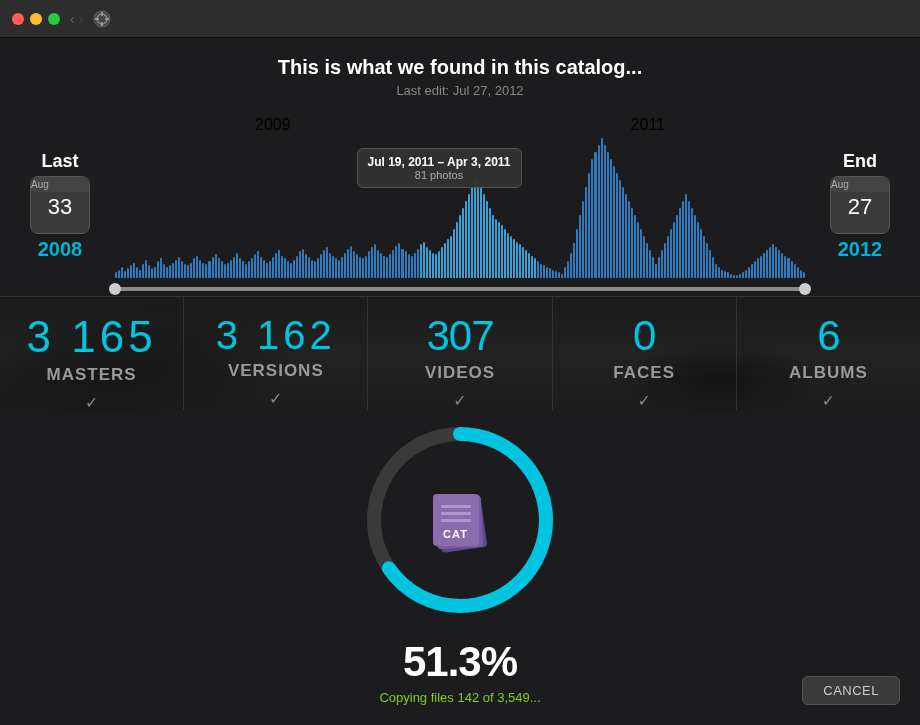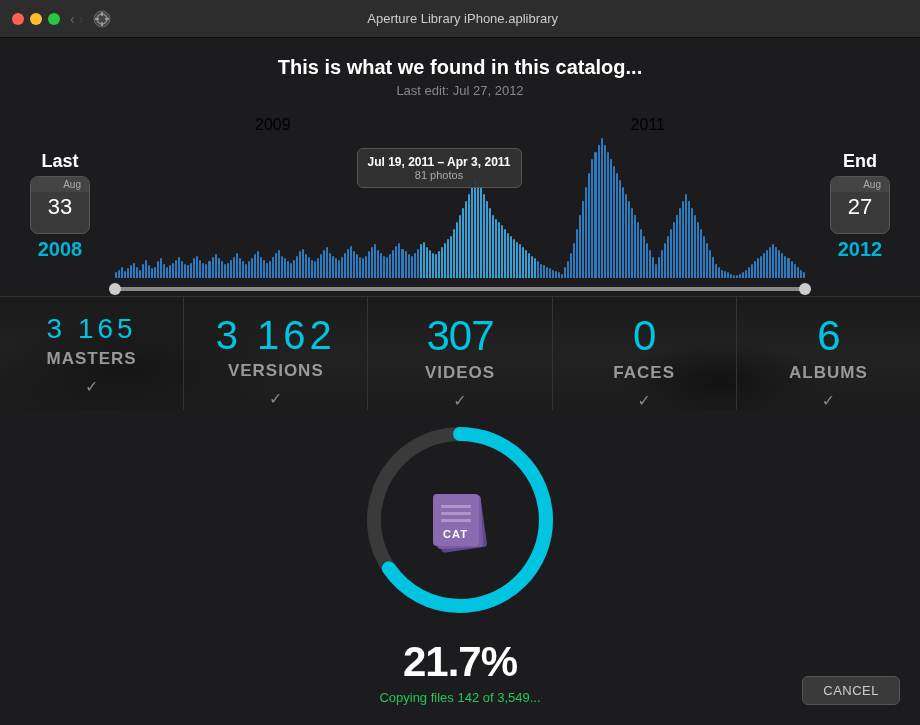--- a/index.html
+++ b/index.html
@@ -123,24 +123,24 @@
       border: 1px solid #555;
       overflow: hidden;
       display: flex;
       flex-direction: column;
       align-items: center;
     }
 
     .cal-top {
       background: #444;
       width: 100%;
-      text-align: right;
+      text-align: left;
       font-size: 10px;
       color: #aaa;
-      padding: 2px 8px;
+      padding: 2px 0;
       font-weight: 500;
     }
 
     .cal-day {
       color: #fff;
       font-size: 22px;
       font-weight: 300;
       line-height: 1.2;
       margin-top: 2px;
     }
@@ -392,21 +392,21 @@
     }
 
     .progress-percent {
       color: #ffffff;
       font-size: 42px;
       font-weight: 700;
       letter-spacing: -1px;
     }
 
     .progress-text {
-      color: #22c55e;
+      color: #84cc16;
       font-size: 13px;
       margin-top: 4px;
     }
 
     
     .cancel-button {
       position: absolute;
       bottom: 20px;
       right: 20px;
       background: #3a3a3a;
@@ -462,21 +462,20 @@
   </div>
 
   <svg class="title-bar-icon" viewBox="0 0 18 18">
     <circle cx="9" cy="9" r="8" fill="#444" stroke="#666" stroke-width="1"></circle>
     <circle cx="9" cy="9" r="5" fill="none" stroke="#888" stroke-width="1.5"></circle>
     <line x1="9" y1="2" x2="9" y2="6" stroke="#aaa" stroke-width="1.5"></line>
     <line x1="9" y1="12" x2="9" y2="16" stroke="#aaa" stroke-width="1.5"></line>
     <line x1="2" y1="9" x2="6" y2="9" stroke="#aaa" stroke-width="1.5"></line>
     <line x1="12" y1="9" x2="16" y2="9" stroke="#aaa" stroke-width="1.5"></line>
   </svg>
-  <span class="title-bar-text">Aperture Library iPhone.aplibrary</span>
 </div>
 
 <div class="main-content">
 
   <div class="header">
     <div class="header-title">This is what we found in this catalog...</div>
     <div class="header-subtitle">Last edit: Jul 27, 2012</div>
   </div>
 
   <div class="chart-section">
@@ -749,21 +748,21 @@
       </div>
       <div class="date-year">2012</div>
     </div>
   </div>
 
   <div class="stats-section stats-bg">
     <div class="ink-splash"></div>
     <div class="ink-splash2"></div>
 
     <div class="stat-item">
-      <div class="stat-number large" style="font-size:28px; letter-spacing:4px">3 165</div>
+      <div class="stat-number large" style="font-size:44px; letter-spacing:4px">3 165</div>
       <div class="stat-label">MASTERS</div>
       <div class="stat-check">✓</div>
     </div>
     <div class="stat-item">
       <div class="stat-number large" style="font-size:40px; letter-spacing:4px">3 162</div>
       <div class="stat-label">VERSIONS</div>
       <div class="stat-check">✓</div>
     </div>
     <div class="stat-item">
       <div class="stat-number">307</div>
@@ -799,19 +798,19 @@
               <div class="cat-stripe"></div>
               <div class="cat-stripe"></div>
               <div class="cat-stripe"></div>
             </div>
             <div style="position:absolute;bottom:6px;color:#fff;font-size:11px;font-weight:700;letter-spacing:1px">CAT</div>
           </div>
         </div>
       </div>
     </div>
 
-    <div class="progress-percent">21.7%</div>
+    <div class="progress-percent">51.3%</div>
     <div class="progress-text">Copying files 142 of 3,549...</div>
 
     <button class="cancel-button">CANCEL</button>
   </div>
 
 </div>
 
 </body></html>

